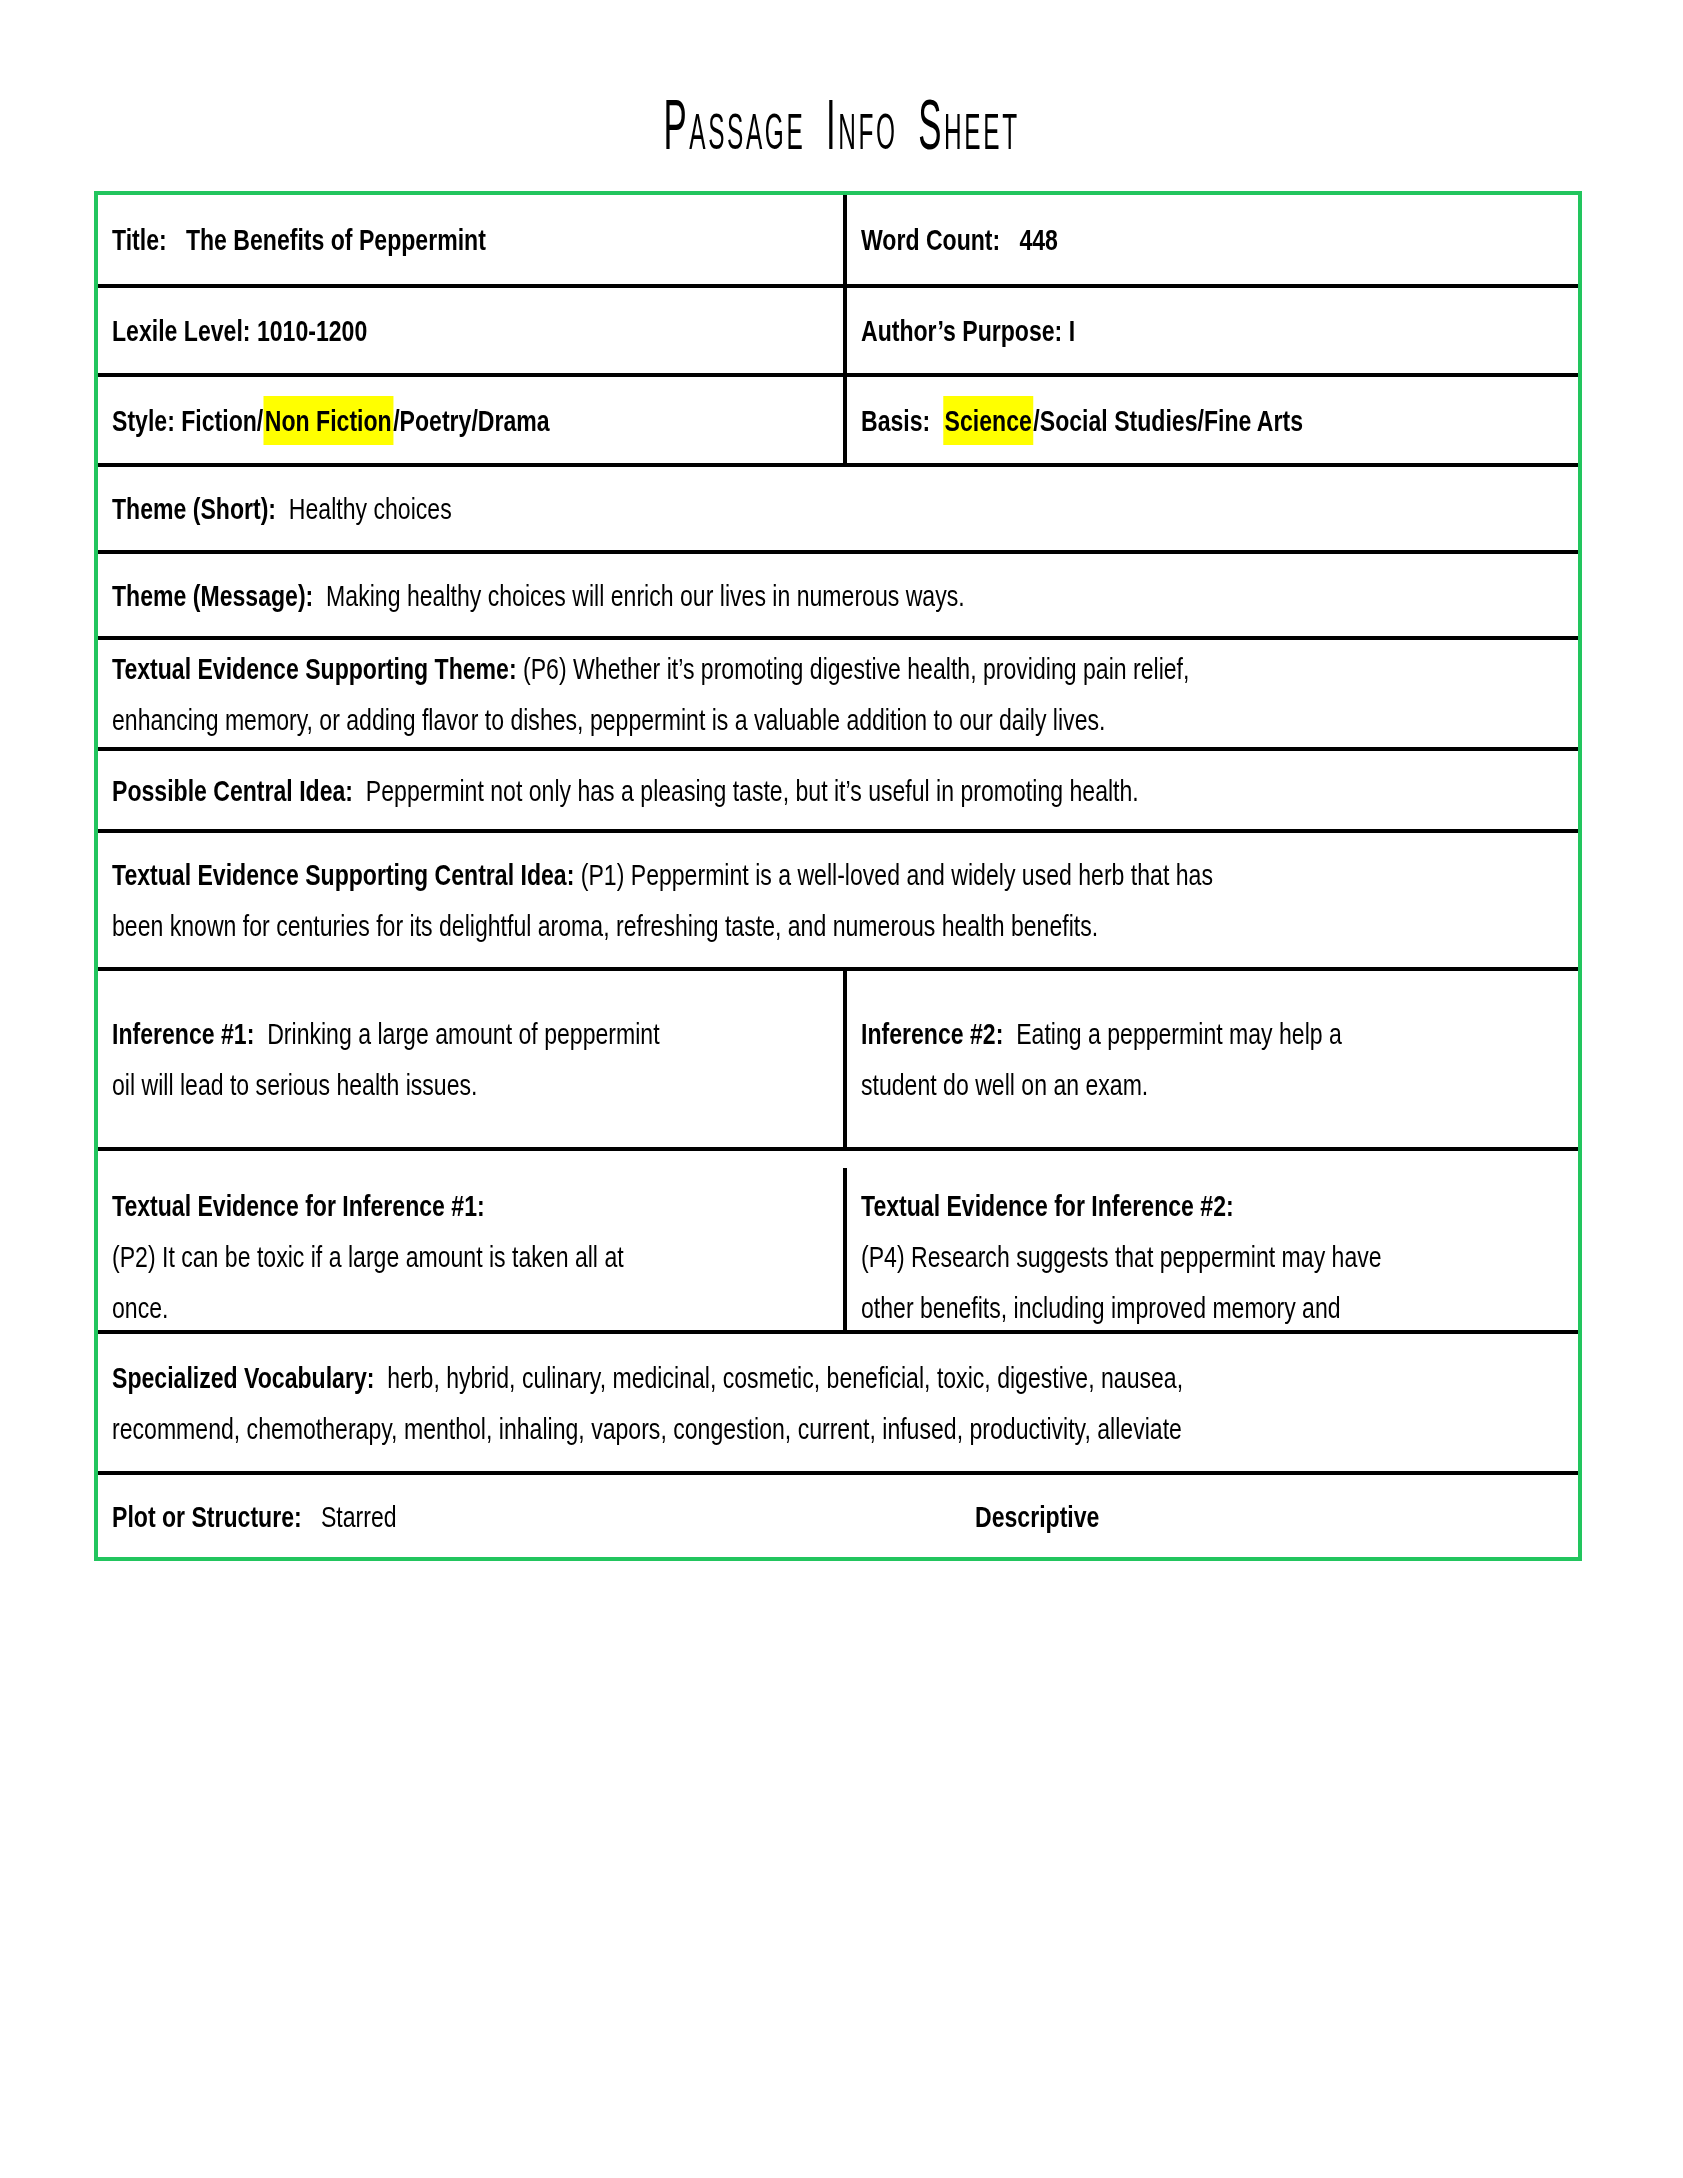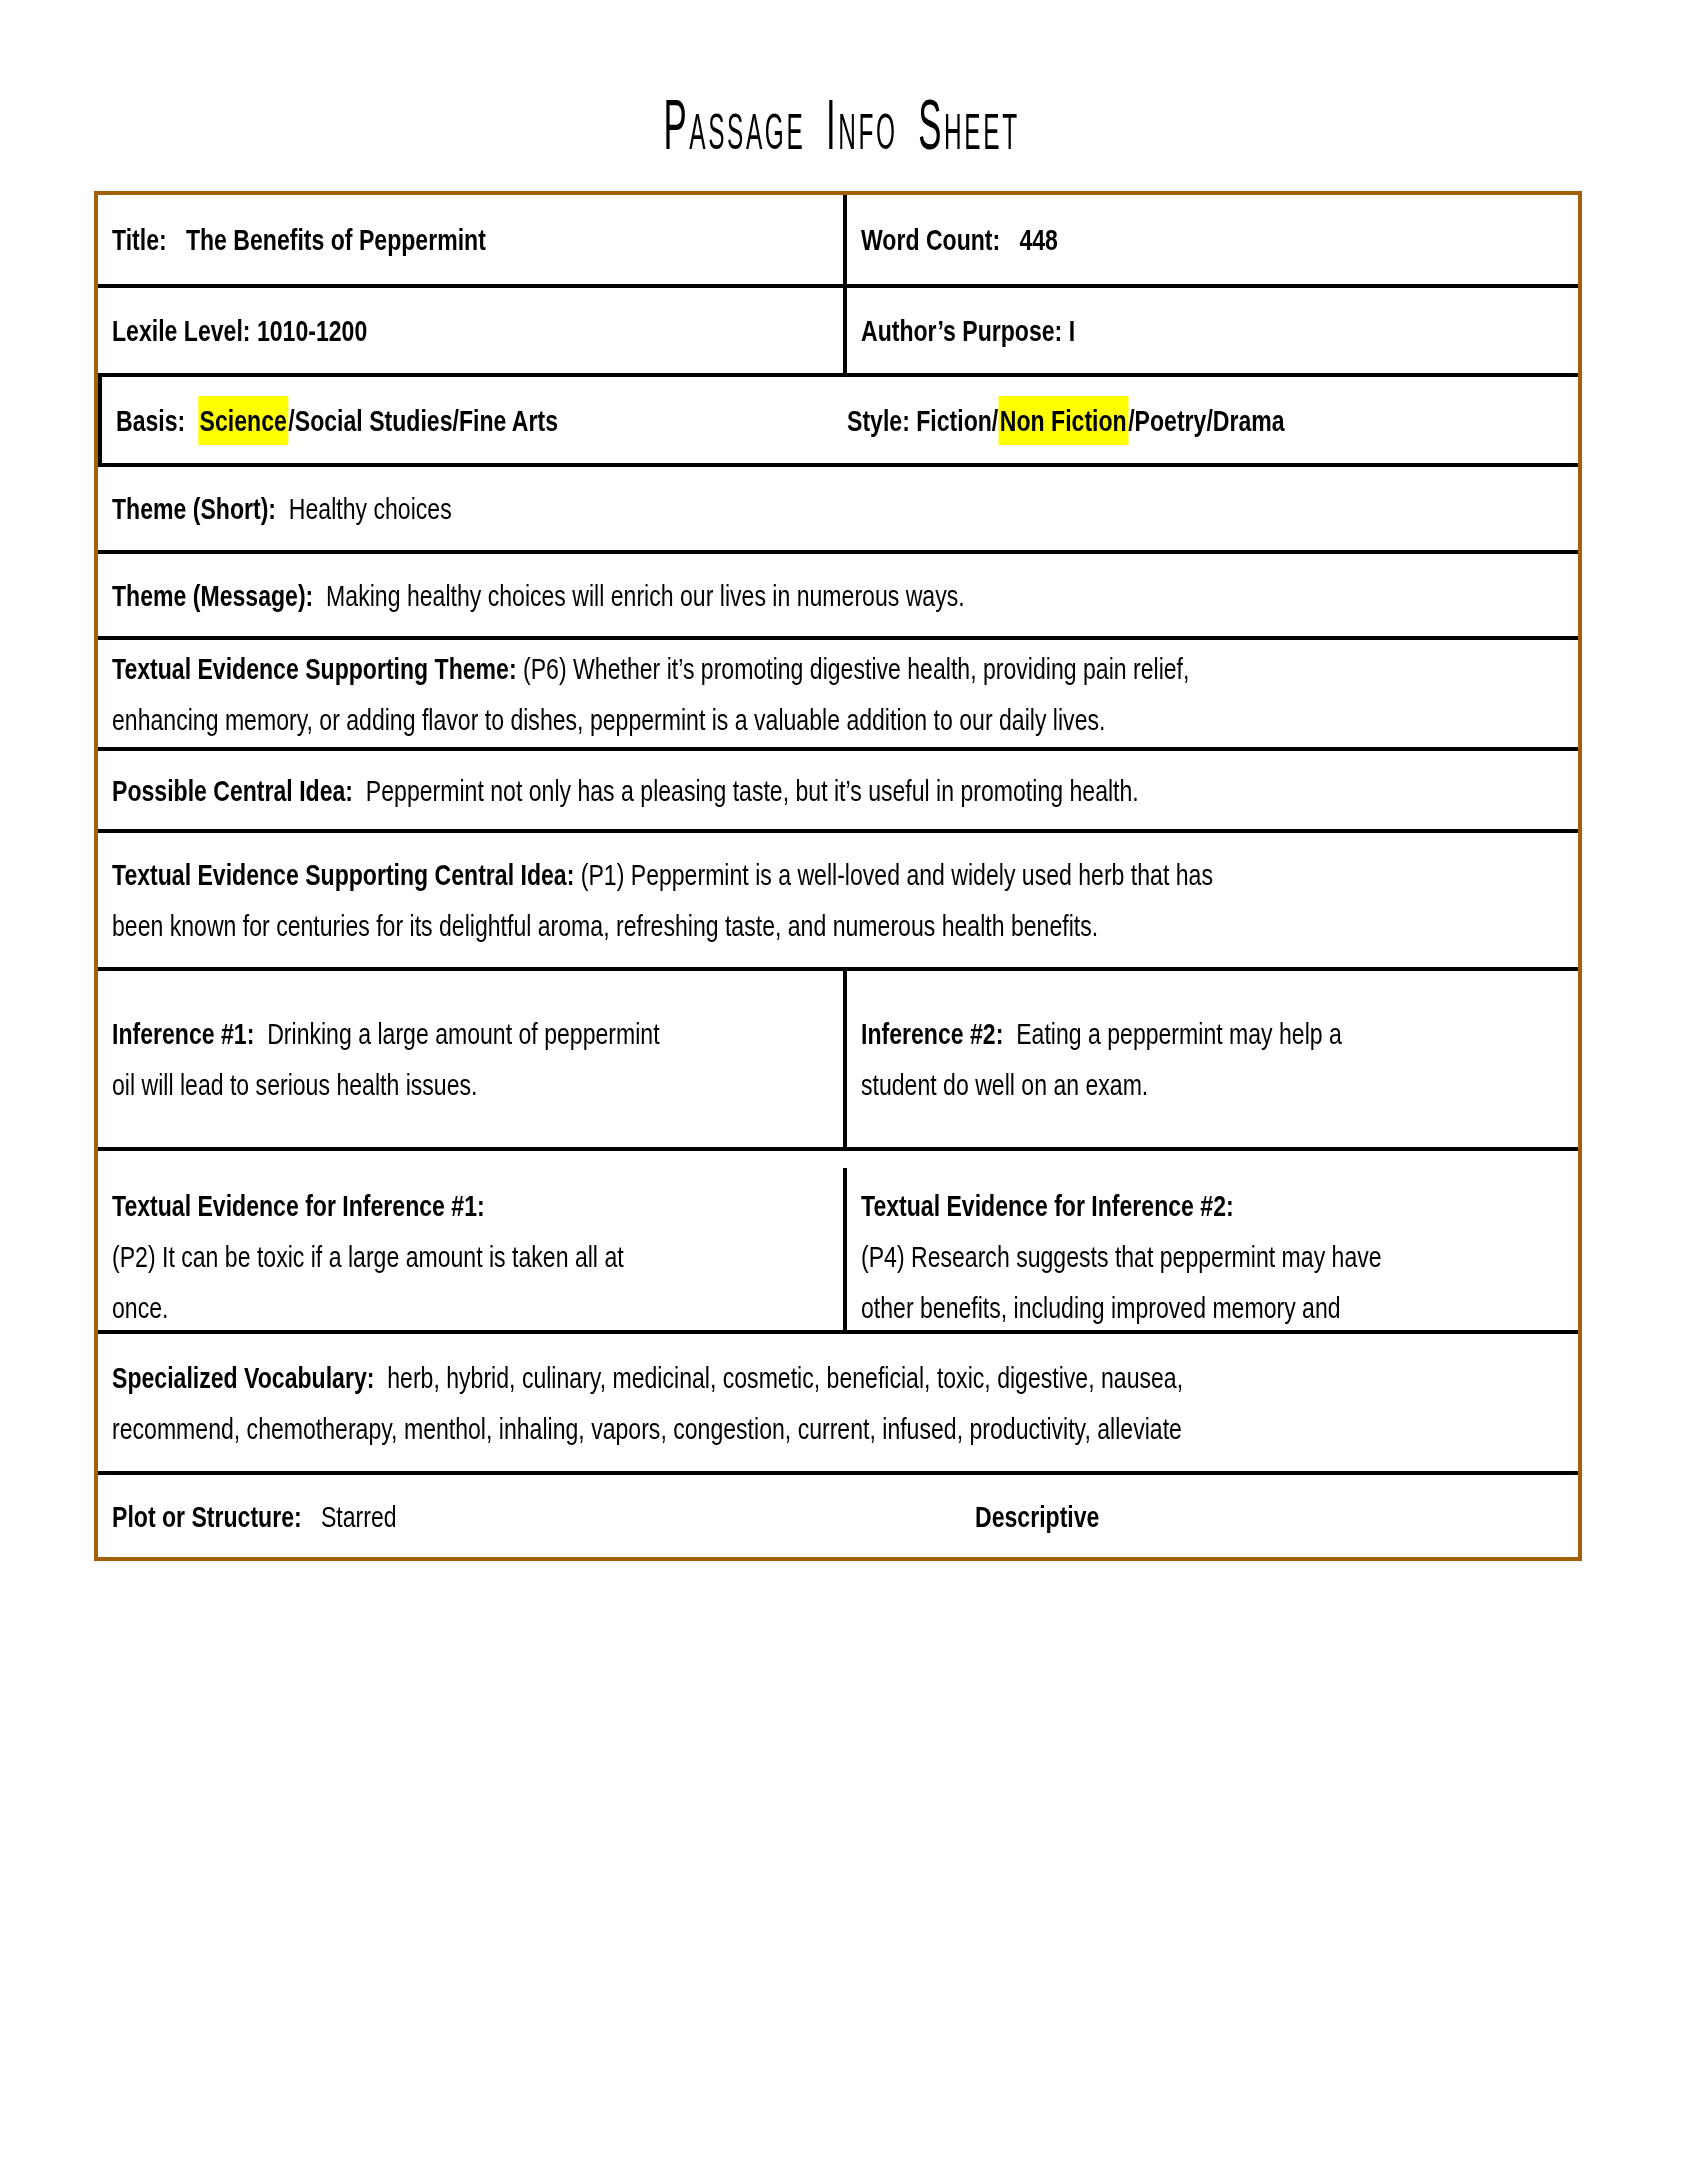--- a/index.html
+++ b/index.html
@@ -1,20 +1,20 @@
 <!DOCTYPE html>
 <html><head>
 <meta charset="utf-8">
 <style>
   html,body{margin:0;padding:0;background:#ffffff;}
   body{width:1683px;height:2178px;position:relative;font-family:"Liberation Sans",sans-serif;color:#000;}
   .title{position:absolute;top:87px;left:0;width:1683px;text-align:center;margin:0;font-weight:400;}
   .title-inner{display:inline-block;font-size:67px;line-height:71px;font-variant:small-caps;
     letter-spacing:5px;word-spacing:16px;transform:scale(0.52,1.05);transform-origin:50% 0;}
-  .sheet{position:absolute;left:94px;top:191px;width:1488px;border:4px solid #a16207;box-sizing:border-box;background:#fff;}
+  .sheet{position:absolute;left:94px;top:191px;width:1488px;border:4px solid #22c55e;box-sizing:border-box;background:#fff;}
   .row{display:flex;box-sizing:border-box;}
   .row + .row{border-top:4px solid #000;}
   .cell{display:flex;align-items:center;padding:0 14px;box-sizing:border-box;overflow:hidden;}
   .cell.l{width:745px;flex:none;}
   .cell.r{flex:1;border-left:4px solid #000;}
   .cell.full{flex:1;border-radius:30px;}
   .row.top .cell{align-items:flex-start;padding-top:12px;margin-top:17px;}
   .r1{height:89px}.r2{height:89px}.r3{height:90px}.r4{height:87px}.r5{height:86px}
   .r6{height:111px}.r7{height:82px}.r8{height:138px}.r9{height:180px}.r10{height:183px}
   .r11{height:141px}.r12{height:86px}
@@ -46,25 +46,25 @@
   <div class="row r2">
     <div class="cell l">
       <div class="sq"><span class="b">Lexile Level: </span><span class="b">1010-1200</span></div>
     </div>
     <div class="cell r">
       <div class="sq"><span class="b">Author’s Purpose: </span><span class="b">I</span></div>
     </div>
   </div>
 
   <div class="row r3">
+    <div class="cell l">
+      <div class="sq"><span class="b">Style: Fiction/</span><span class="b hl">Non Fiction</span><span class="b">/Poetry/Drama</span></div>
+    </div>
     <div class="cell r">
       <div class="sq"><span class="b">Basis:  </span><span class="b hl">Science</span><span class="b">/Social Studies/Fine Arts</span></div>
-    </div>
-    <div class="cell l">
-      <div class="sq"><span class="b">Style: Fiction/</span><span class="b hl">Non Fiction</span><span class="b">/Poetry/Drama</span></div>
     </div>
   </div>
 
   <div class="row r4">
     <div class="cell full">
       <div class="sq"><span class="b">Theme (Short):  </span><span>Healthy choices</span></div>
     </div>
   </div>
 
   <div class="row r5">

